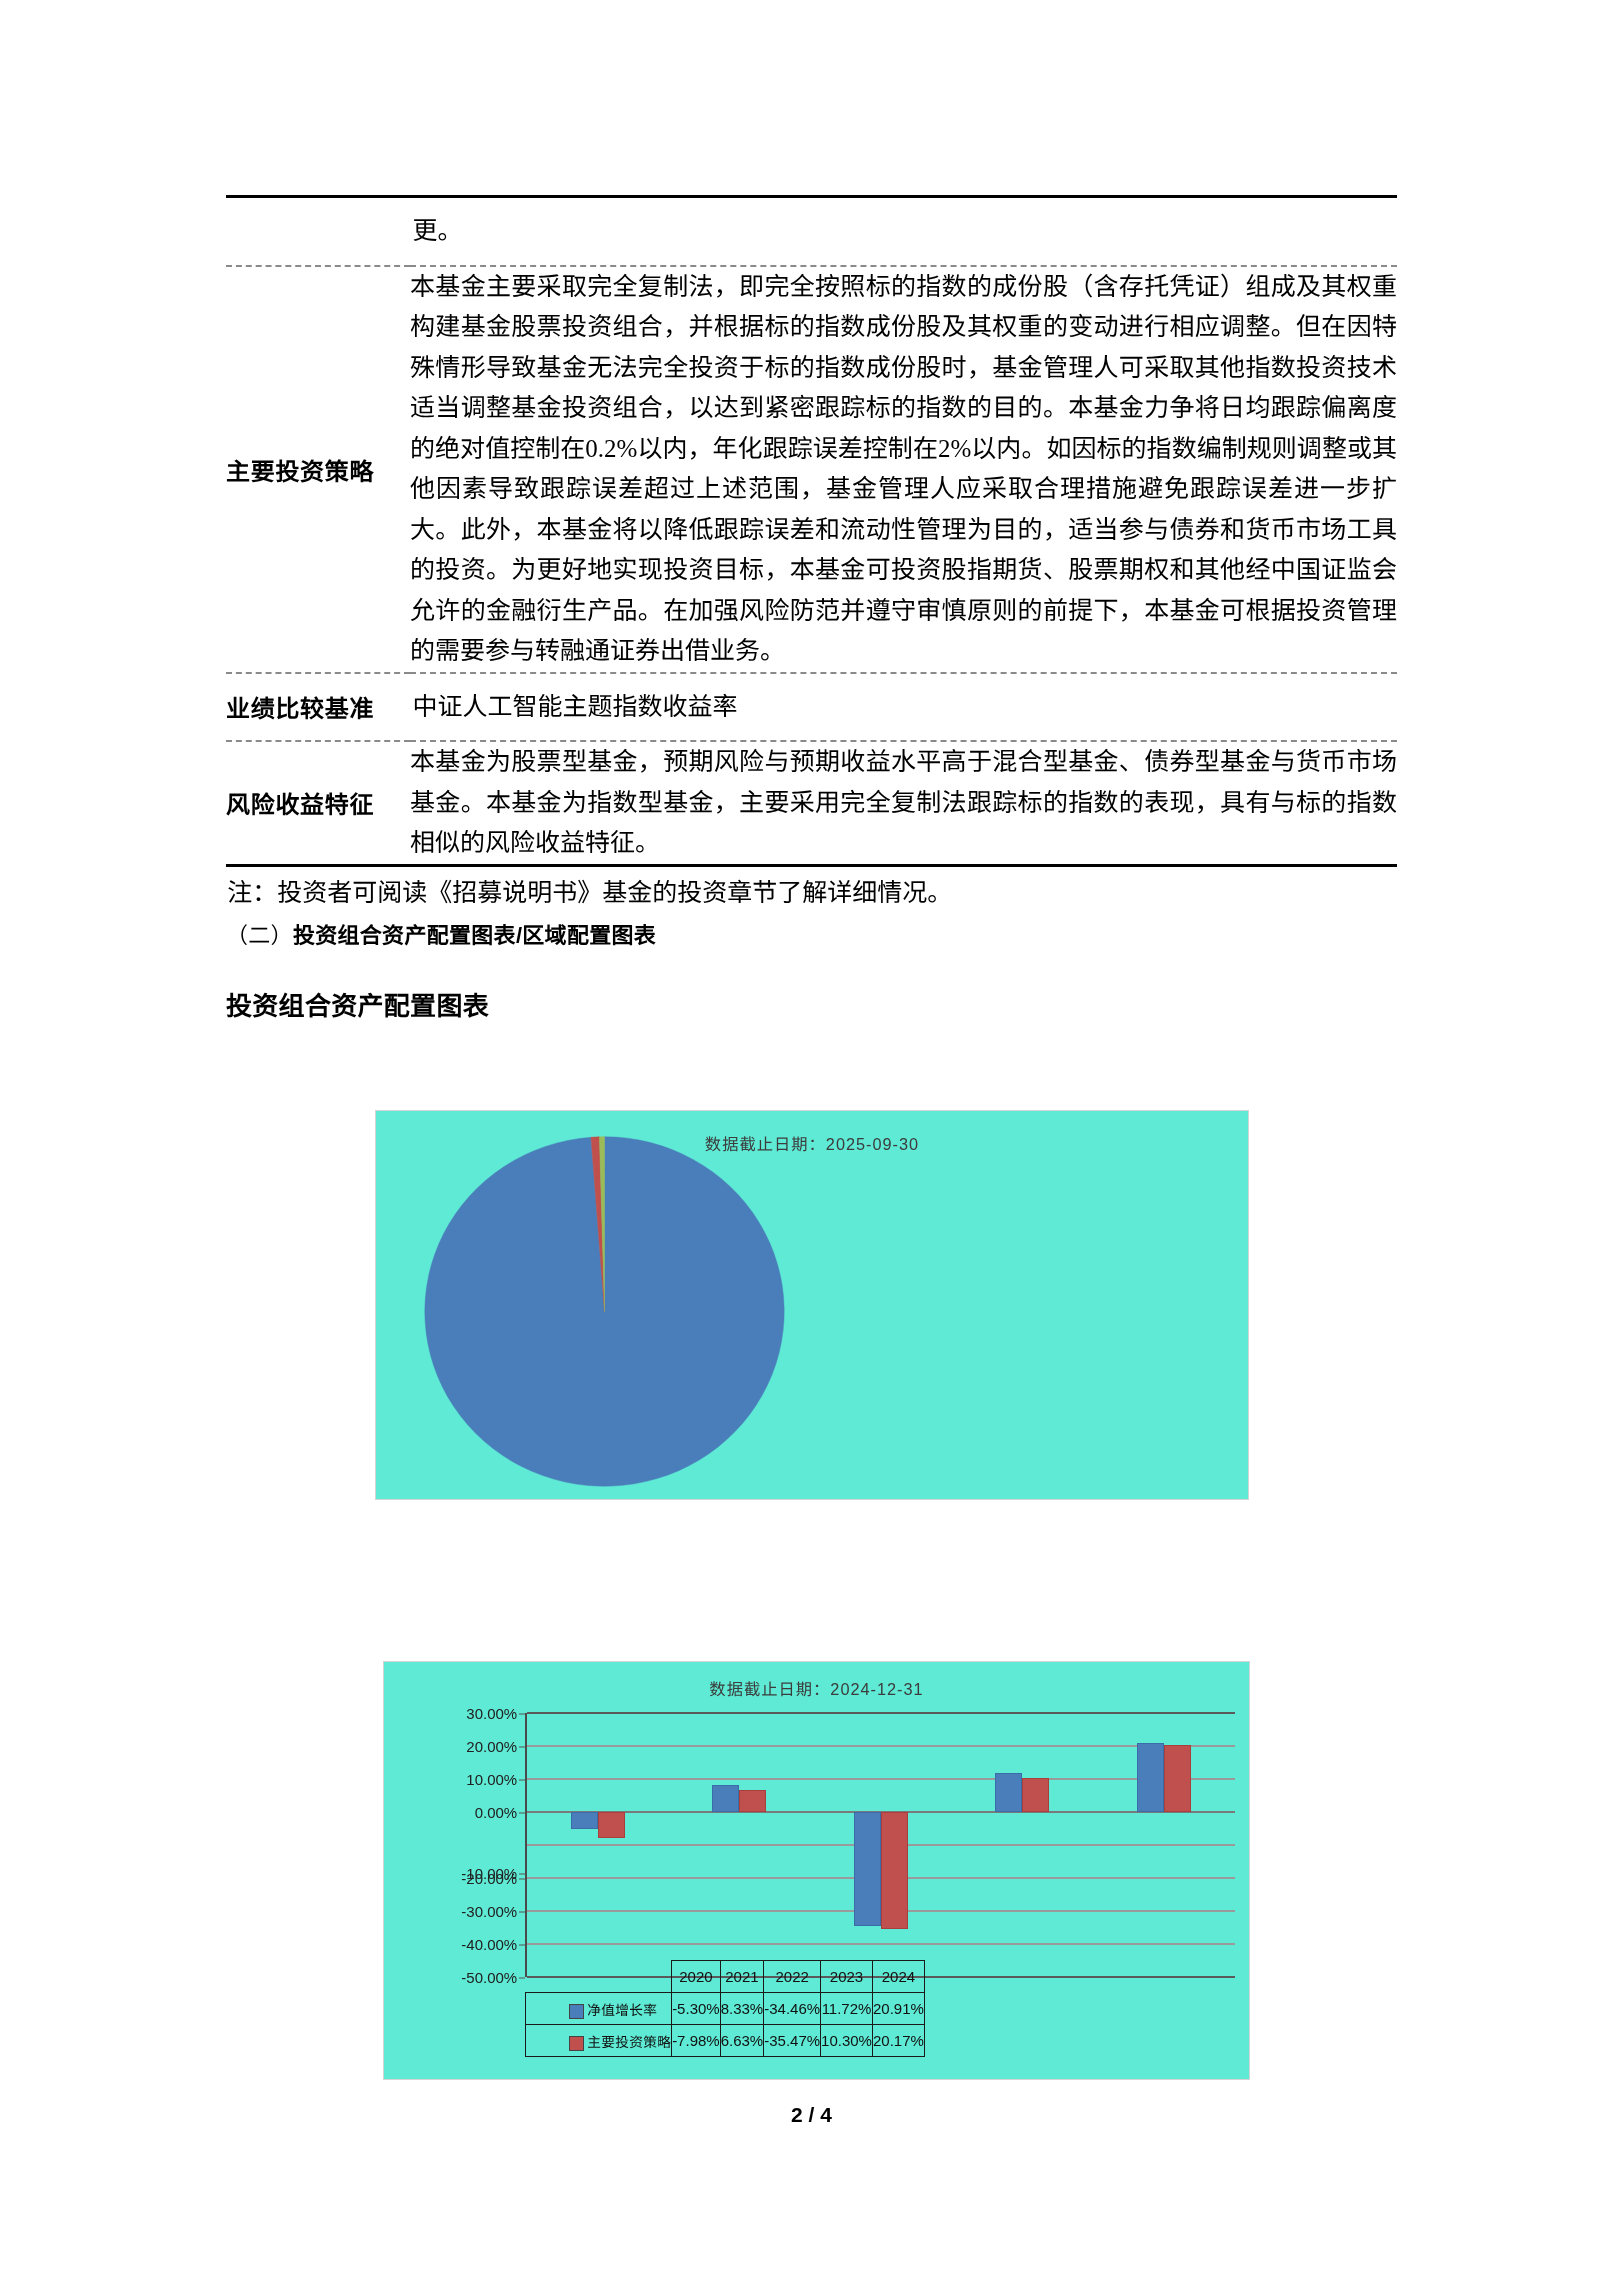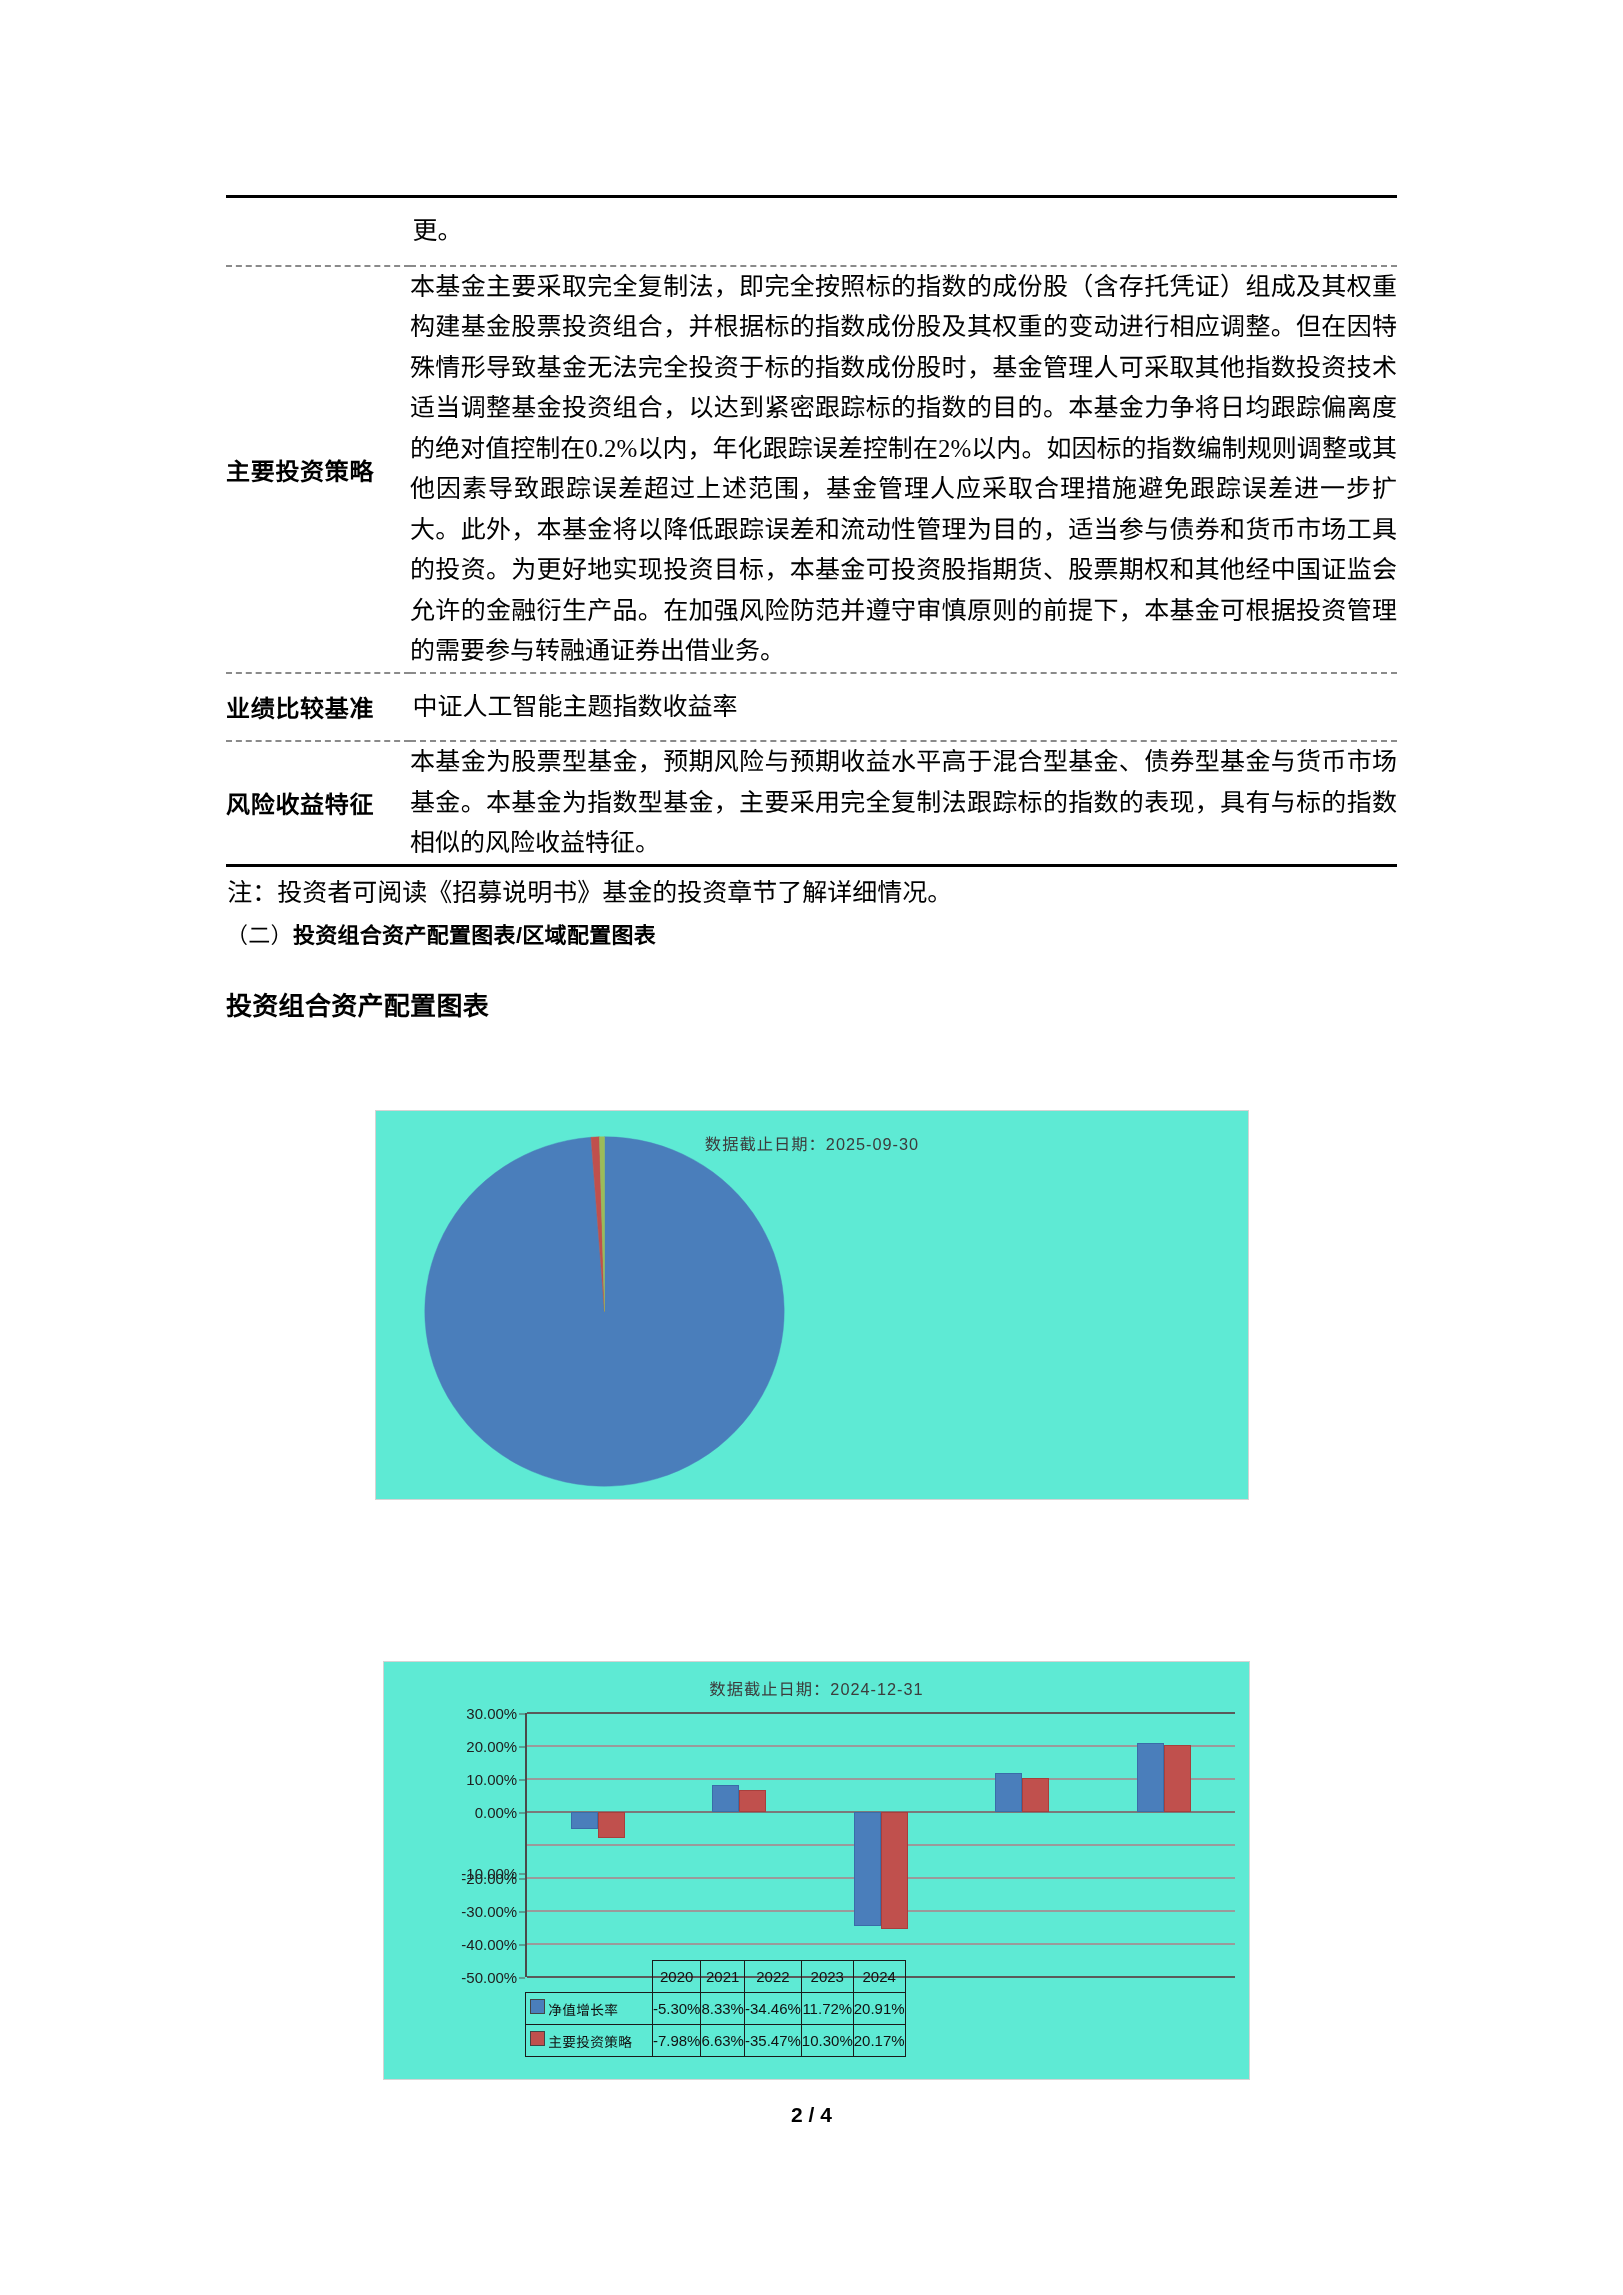--- a/index.html
+++ b/index.html
@@ -289,21 +289,22 @@
     width: 122px;
     text-align: left;
     padding-left: 3.9px;
     font-size: 13.7px;
     letter-spacing: 0.3px;
     white-space: nowrap;
   }
   .bar-table thead td.rowhead { border: none; }
   .rowhead-inner {
     display: flex;
-    align-items: flex-start;
+    align-items: flex-end;
+    margin-left: 39px;
   }
   .rowhead-swatch {
     width: 13px;
     height: 13px;
     border: 0.7px solid #444;
     margin-right: 3.3px;
     flex: 0 0 auto;
   }
   .sw-nav { background: #4a7ebb; }
   .sw-bench { background: #c0504d; }

